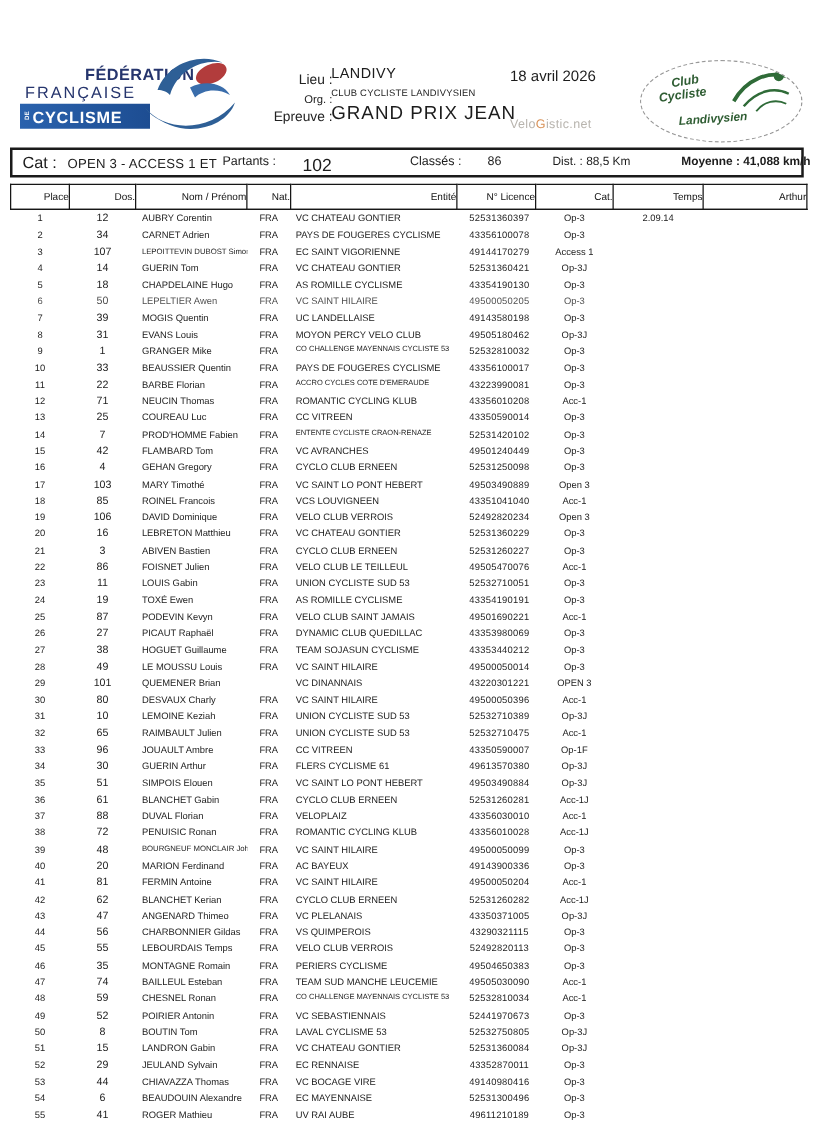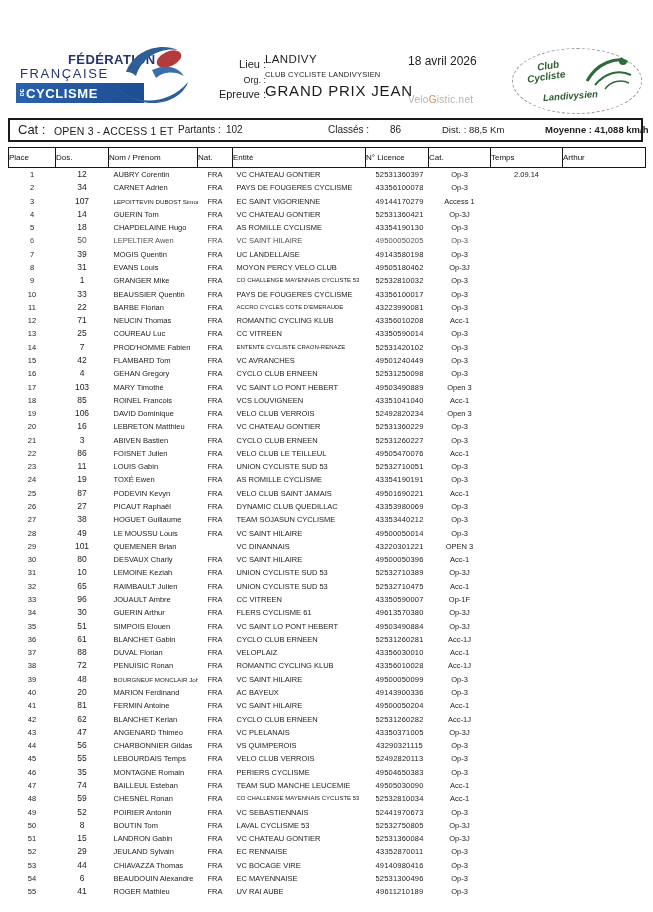--- a/index.html
+++ b/index.html
@@ -4,21 +4,21 @@
 <style>
   html,body{margin:0;padding:0;background:#e8e8e8;}
   .page{position:relative;width:653px;height:912px;background:#ffffff;margin:0 auto;
         font-family:"Liberation Sans",sans-serif;color:#1c1c1c;overflow:hidden;}
 
   
   .hdr{position:absolute;left:0;top:0;width:653px;height:118px;}
   .ffc-logo{position:absolute;left:14px;top:46px;width:185px;height:70px;}
   .ffc-l1{position:absolute;left:6px;top:6px;font-size:13px;font-weight:bold;color:#26356d;letter-spacing:.4px;padding-left:48px;}
   .ffc-l2{position:absolute;left:6px;top:20px;font-size:13px;color:#26356d;letter-spacing:1.6px;}
-  .ffc-box{position:absolute;left:2px;top:37px;width:128px;height:20px;background:linear-gradient(90deg,#2a62ad,#1d4d92);
+  .ffc-box{position:absolute;left:2px;top:37px;width:104px;height:20px;background:linear-gradient(90deg,#2a62ad,#1d4d92);
            display:flex;align-items:center;text-align:right;}
   .ffc-de{font-size:5px;color:#fff;transform:rotate(-90deg);width:8px;margin-left:2px;font-weight:bold;}
   .ffc-cyc{font-size:13px;color:#fff;font-weight:bold;letter-spacing:.6px;}
   .ffc-swoosh{position:absolute;left:98px;top:-4px;}
 
   .lbl-col{position:absolute;text-align:right;width:70px;}
   .lbl{font-size:11px;color:#222;}
   .lbl-sm{font-size:9px;color:#222;}
   .val-lieu{position:absolute;left:265px;top:53px;font-size:11.5px;letter-spacing:.4px;}
   .val-org{position:absolute;left:265px;top:70px;font-size:7.5px;letter-spacing:.2px;}
@@ -33,29 +33,29 @@
   .club-t2{position:absolute;left:14px;top:22px;font-size:10px;font-weight:bold;font-style:italic;color:#2f5d33;transform:rotate(-8deg);}
   .club-t3{position:absolute;left:30px;top:41px;font-size:9.5px;font-weight:bold;font-style:italic;color:#2f5d33;transform:rotate(-4deg);}
   .club-rider{position:absolute;left:64px;top:2px;}
 
   
   .infobar{position:absolute;left:8px;top:118px;width:635px;height:24px;border:2px solid #1a1a1a;box-sizing:border-box;}
   .infobar span{position:absolute;top:4px;white-space:nowrap;}
   .ib-cat-label{left:8px;font-size:13px;top:2px !important;}
   .ib-cat{left:44px;font-size:10.5px;top:5px !important;letter-spacing:.2px;}
   .ib-partants-label{left:168px;font-size:10px;}
-  .ib-partants{left:216px;font-size:10px;}
+  .ib-partants{left:232px;font-size:14px;}
   .ib-classes-label{left:318px;font-size:10px;}
   .ib-classes{left:380px;font-size:10px;}
   .ib-dist{left:432px;font-size:9.5px;}
   .ib-moyenne{left:535px;font-size:9.5px;font-weight:bold;}
 
   
   table.results{position:absolute;left:8px;top:147px;width:637px;border-collapse:collapse;table-layout:fixed;}
-  .results th{border:1.5px solid #161616;font-size:8px;font-weight:normal;height:19px;padding:0;text-align:left;
+  .results th{border:1.5px solid #161616;font-size:8px;font-weight:normal;height:19px;padding:0;text-align:right;
               background:#fff;color:#111;}
   .results td{padding:0;height:13.28px;font-size:7.5px;line-height:13.28px;white-space:nowrap;overflow:hidden;color:#1c1c1c;}
   .c-place{text-align:center;}
   .c-dos{text-align:center;font-size:8.5px !important;}
   .c-name{text-align:left;padding-left:5px !important;}
   .c-nat{text-align:center;}
   .c-entity{text-align:left;padding-left:4px !important;}
   .c-lic{text-align:center;padding-left:5px !important;letter-spacing:.2px;}
   .c-cat{text-align:center;}
   .c-temps{text-align:center;}

